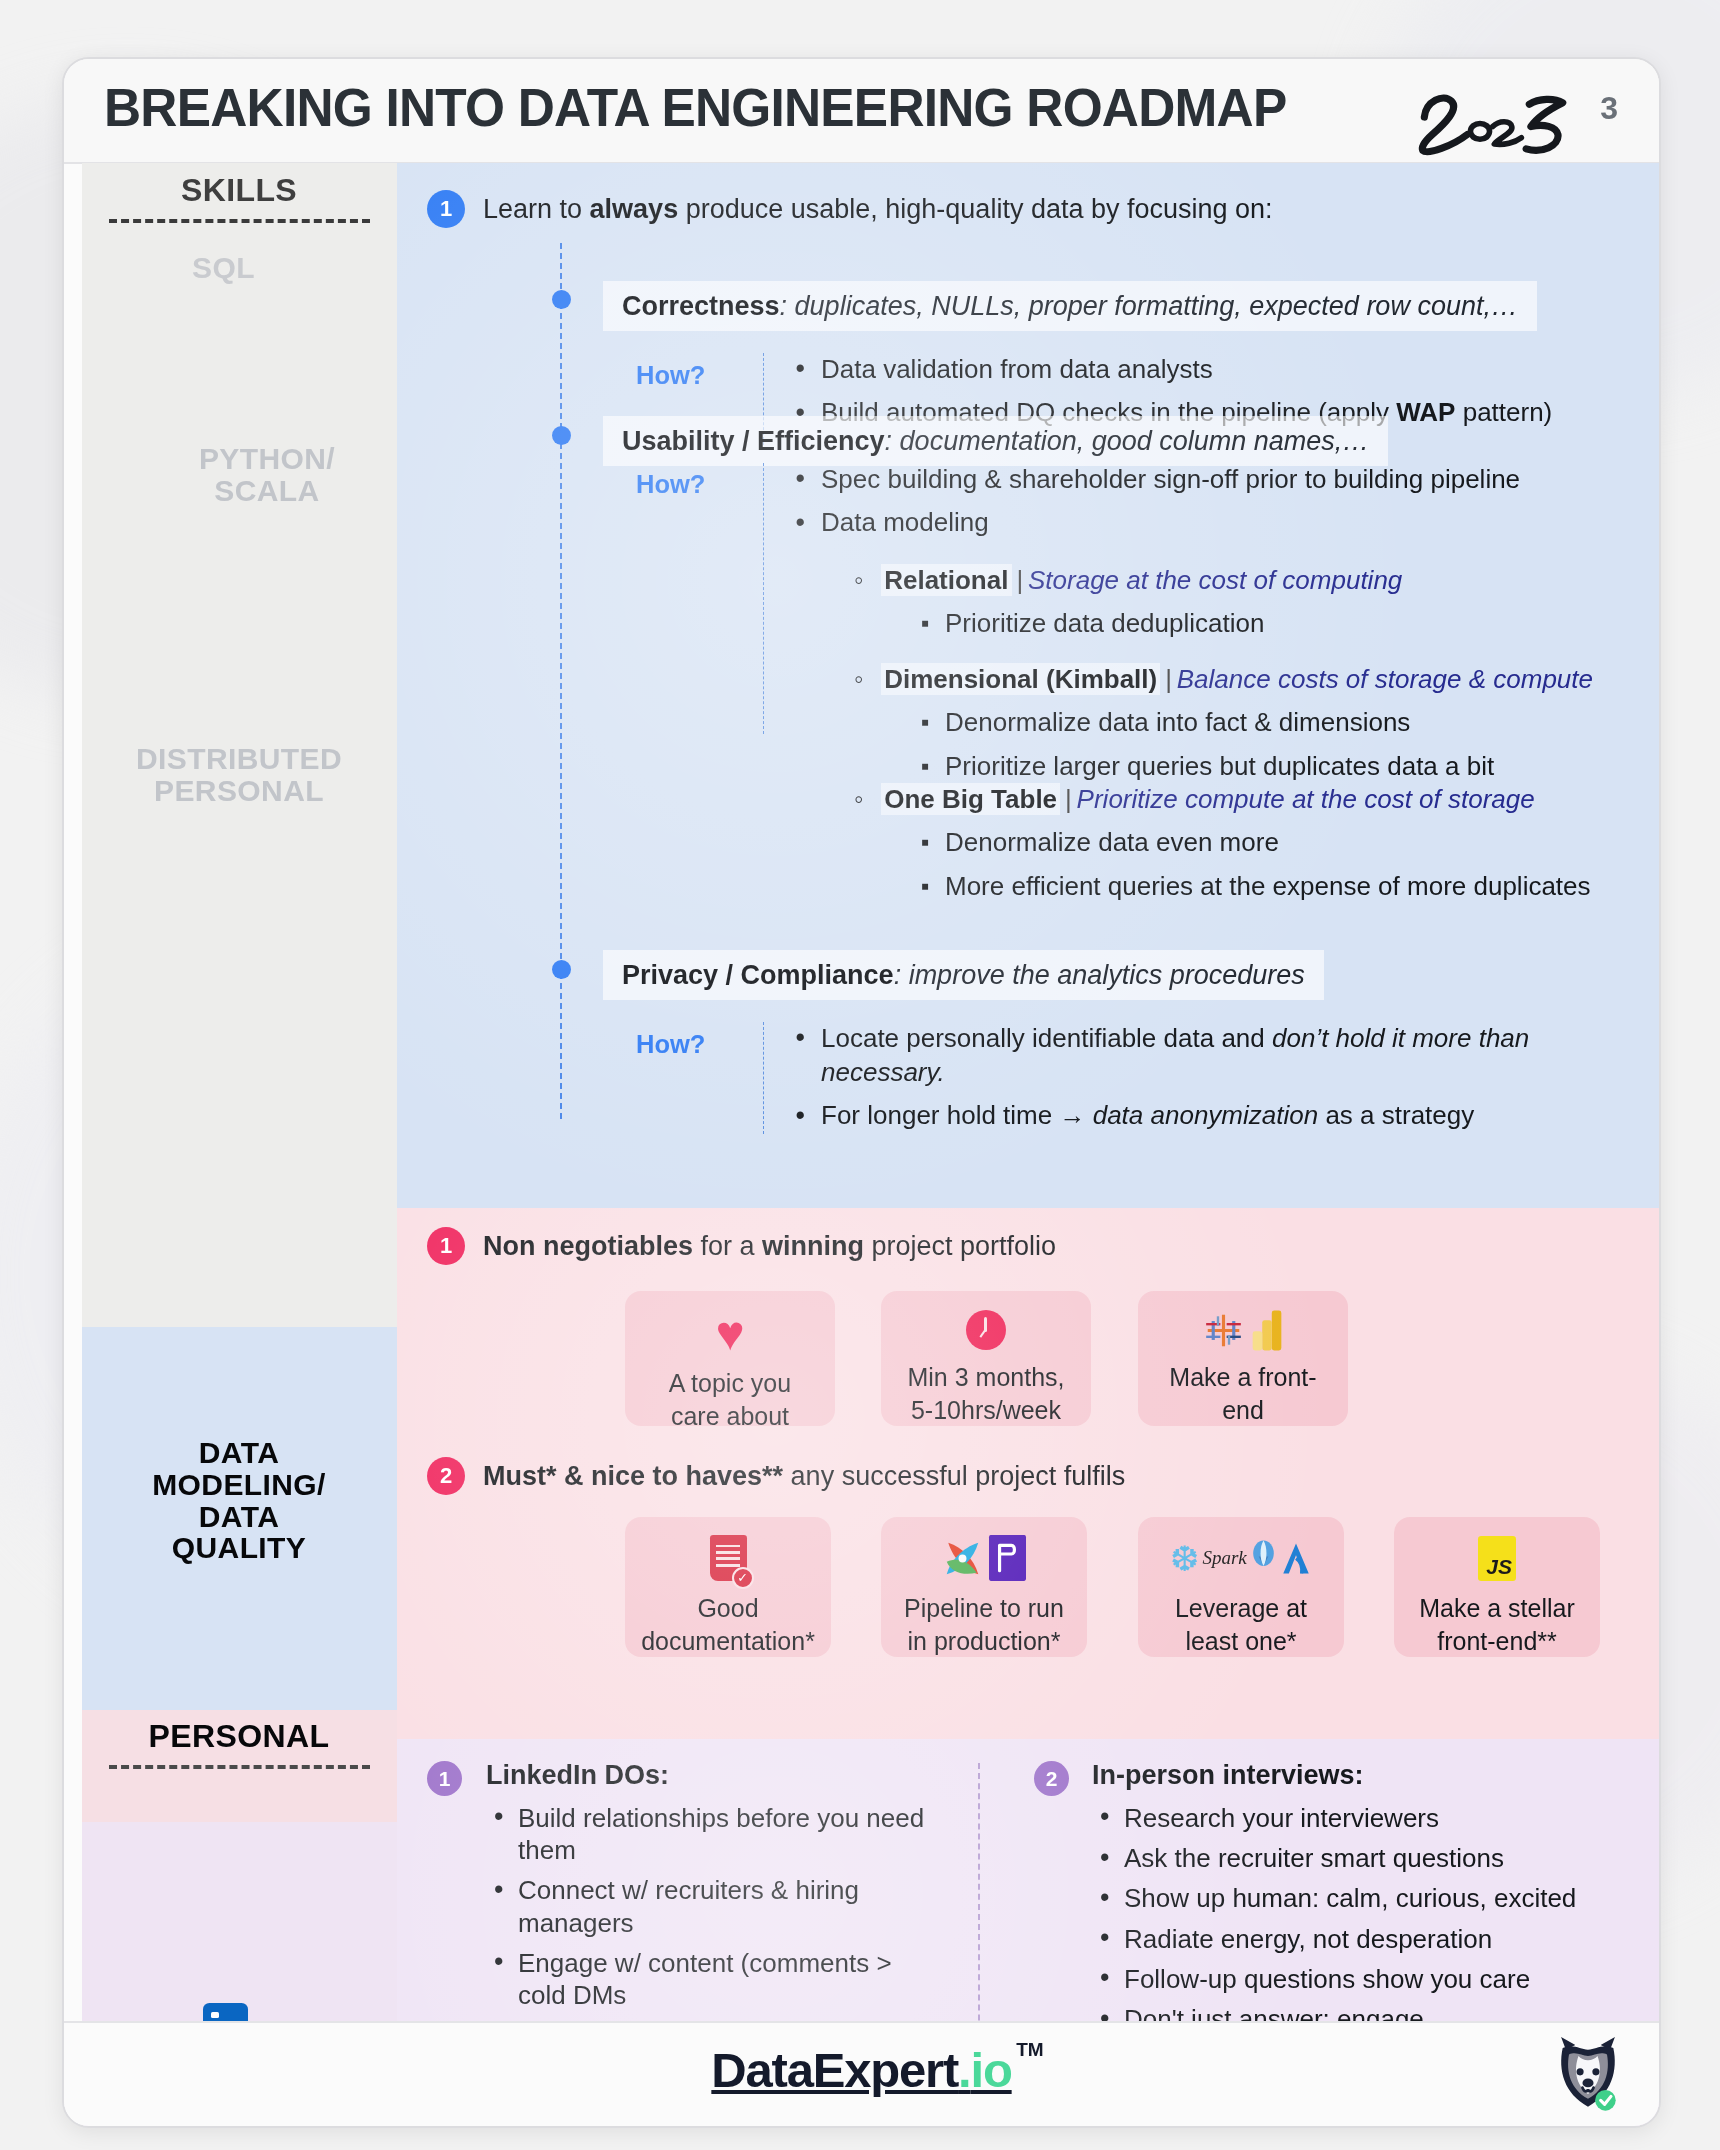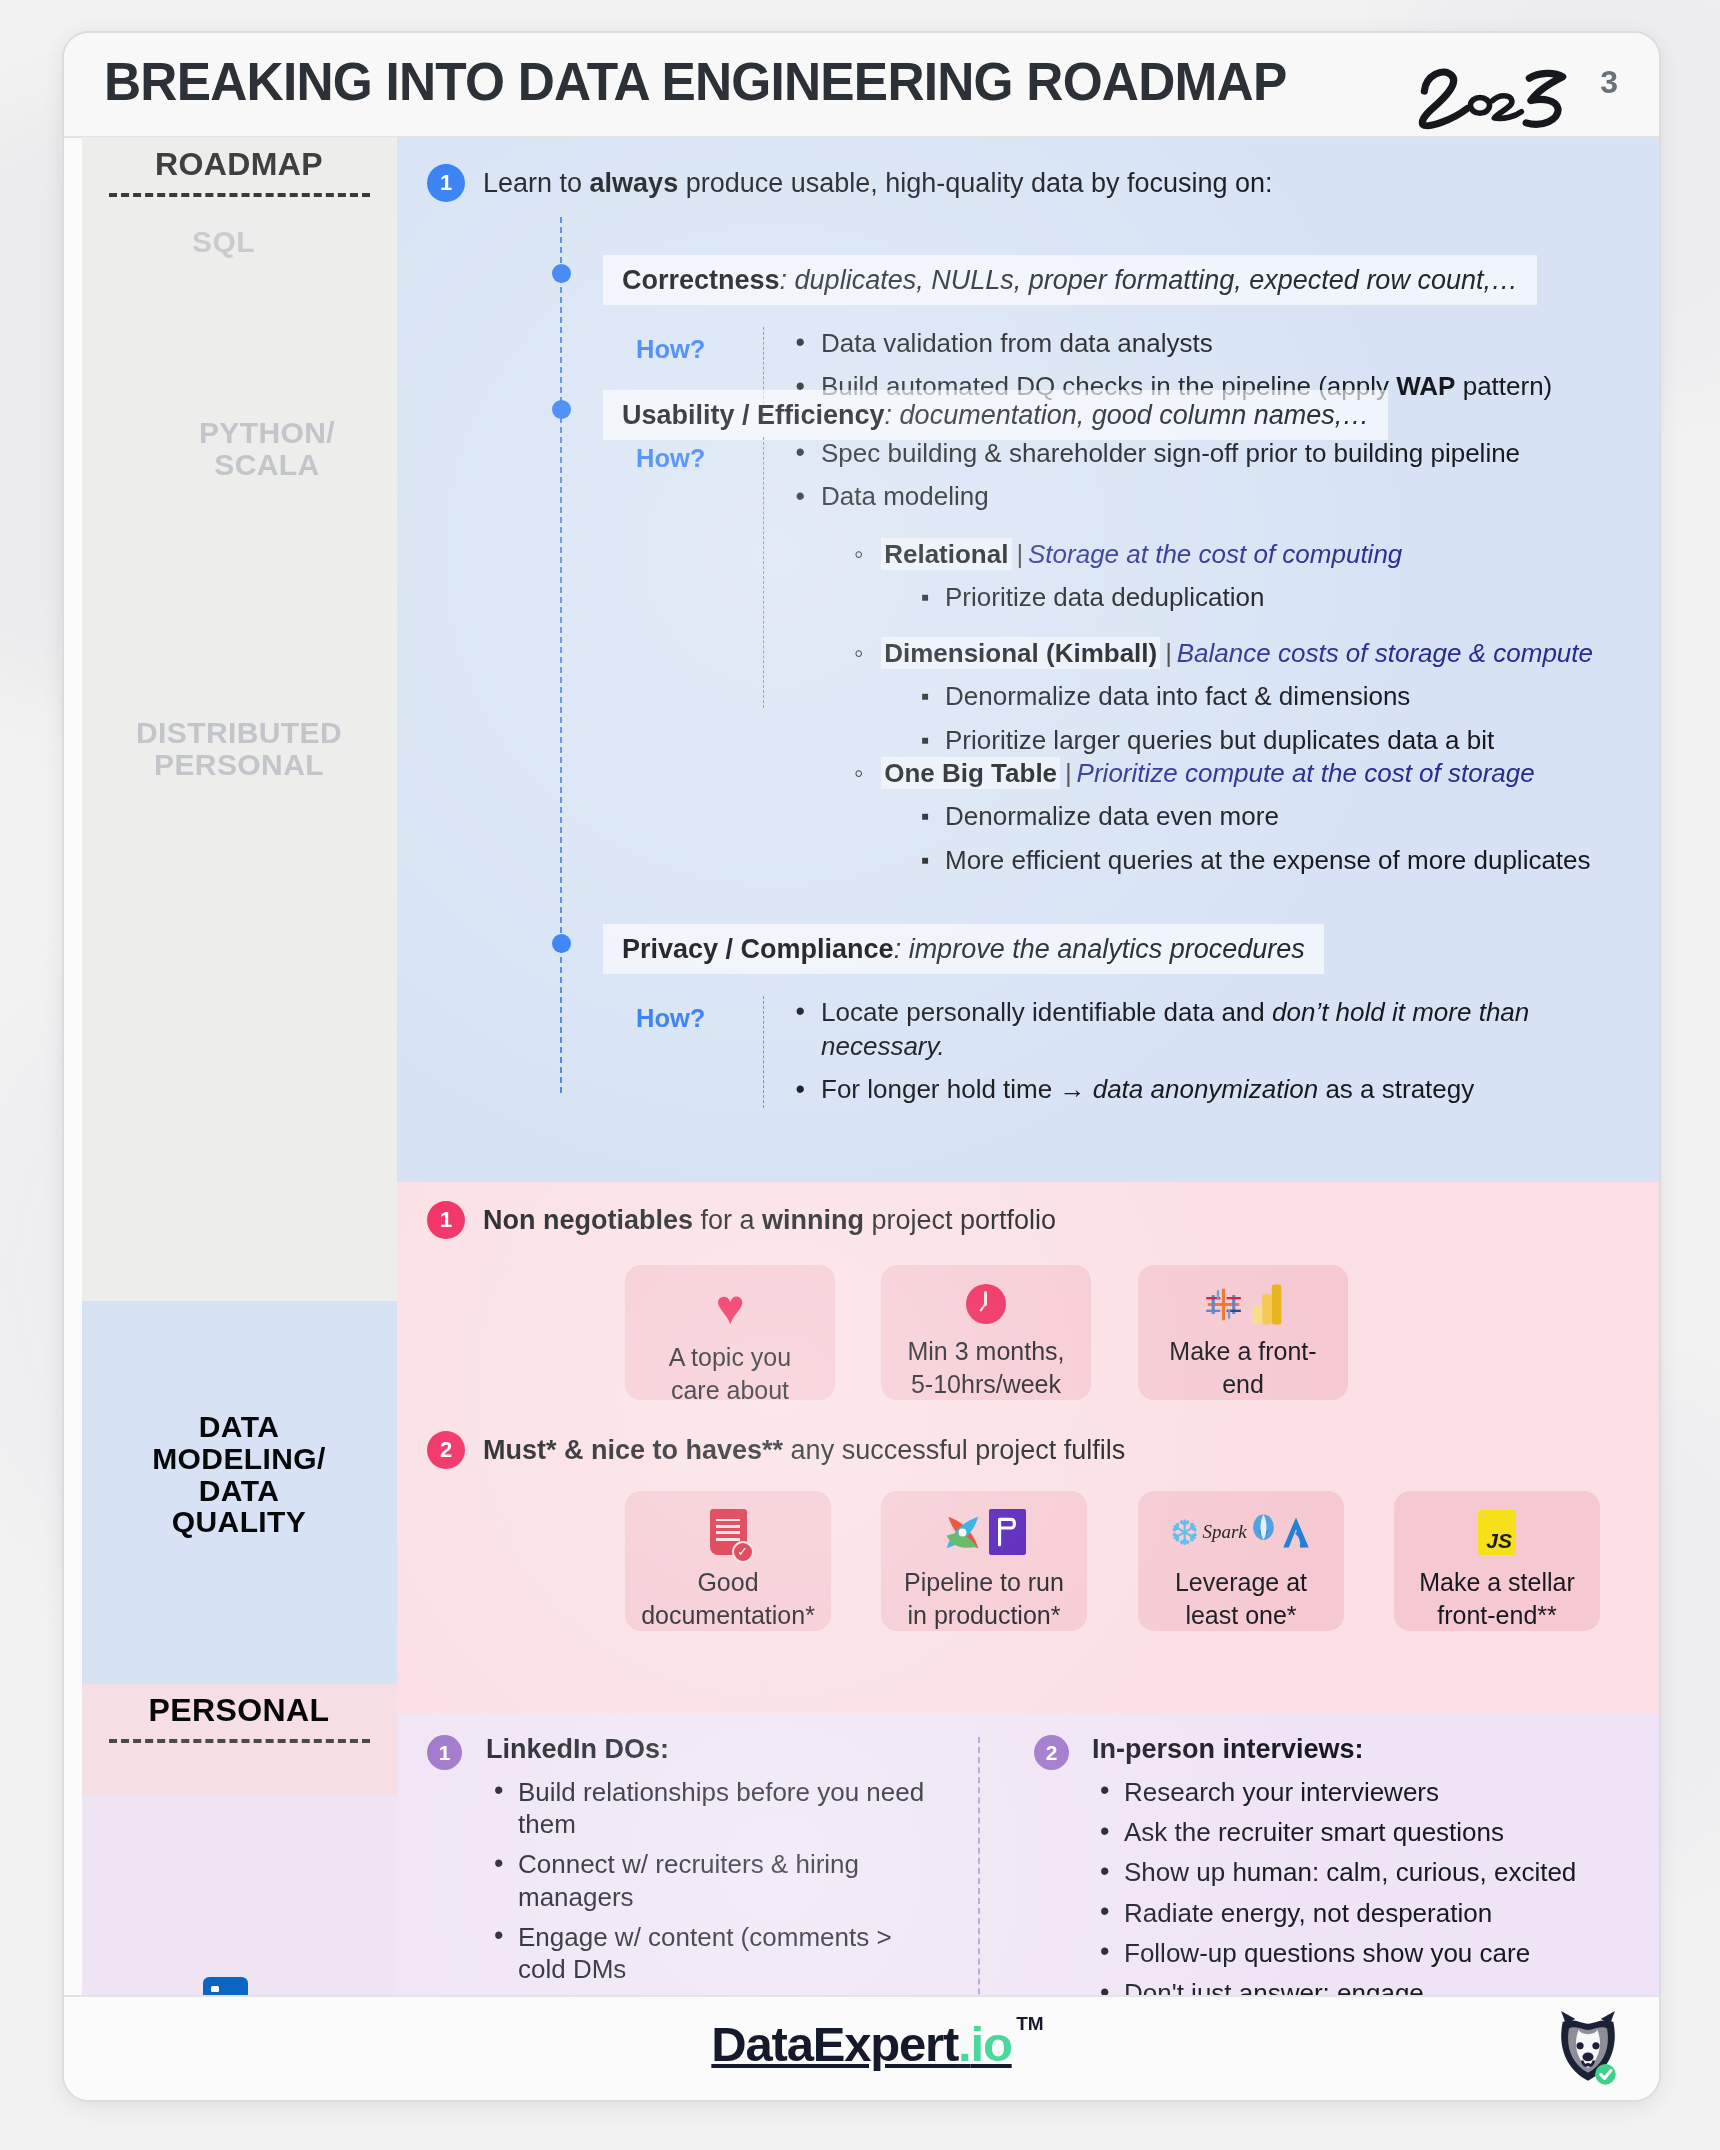--- a/index.html
+++ b/index.html
@@ -12,21 +12,21 @@
     overflow:hidden;
   }
   
   .bg-blob { position:absolute; border-radius:50%; filter:blur(32px); opacity:.55; }
   .blob1 { left:-175px; top:96px;  width:605px; height:605px; background:#e6e6ea; }
   .blob2 { left:-48px;  top:916px; width:717px; height:717px; background:#ececf2; }
   .blob3 { right:-143px; top:-96px; width:494px; height:494px; background:#e9eaf0; }
   .blob4 { right:-96px; top:1354px; width:542px; height:542px; background:#eceaf0; }
 
   .page {
-    position:absolute; left:62px; top:31px;
+    position:absolute; left:62px; top:57px;
     width:1599px; height:2071px;
     background:#fbfbfb;
     border:2.4px solid #dcdcdf;
     border-radius:27px;
     overflow:hidden;
     box-shadow:0 4.8px 21px rgba(0,0,0,.08);
   }
 
   
   .header { position:absolute; left:0; top:0; width:100%; height:104px; background:#f8f8f8; }
@@ -217,21 +217,21 @@
     <div class="header-rule"></div>
   </div>
 
   <div class="sidebar">
     <div class="side-band band-skills"></div>
     <div class="side-band band-dmdq"></div>
     <div class="side-band band-portfolio"></div>
     <div class="side-band band-brand"></div>
 
     <div class="lbl-skills">
-      <div class="side-band-label">ROADMAP</div>
+      <div class="side-band-label">SKILLS</div>
       <div class="dashed"></div>
     </div>
 
     <div class="lbl-sql side-band-label">
       <span>SQL</span>
     </div>
 
     <div class="lbl-python side-band-label">
       <span style="white-space:pre-line">PYTHON/
 SCALA</span>

